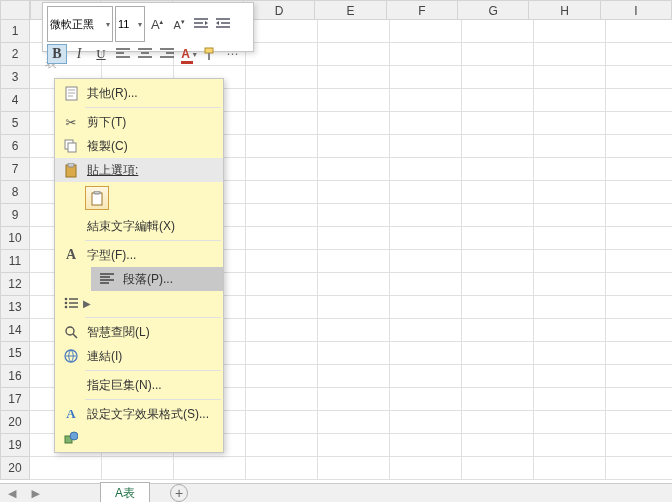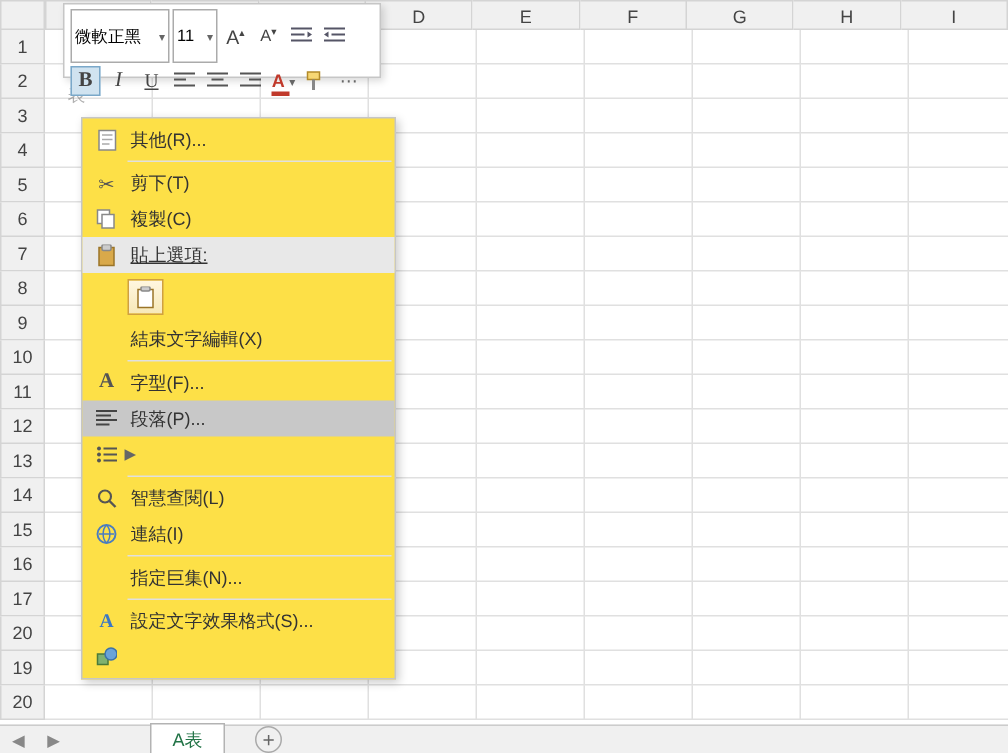--- a/index.html
+++ b/index.html
@@ -13,32 +13,32 @@
 .rowheader { width: 30px; height: 23px; border: 1px solid #d4d4d4; border-top: none; background: #f0f0f0; text-align: center; line-height: 23px; color: #444; }
 .cells { position: absolute; left: 30px; top: 20px; }
 .row { display: flex; }
 .cell { width: 72px; height: 23px; border-right: 1px solid #e0e0e0; border-bottom: 1px solid #e0e0e0; }
 .sheets { position: absolute; bottom: 0; left: 0; width: 100%; height: 19px; background: #f0f0f0; border-top: 1px solid #ccc; display: flex; align-items: center; padding-left: 60px; }
 .navarrows { position: absolute; left: 8px; bottom: 2px; color: #888; font-size: 11px; letter-spacing: 6px; }
 .tab { background: #fff; border: 1px solid #b3b3b3; border-bottom: none; padding: 2px 14px; font-size: 12px; color: #217346; margin-left: 40px; }
 .addsheet { width: 18px; height: 18px; border: 1px solid #aaa; border-radius: 50%; display: flex; align-items: center; justify-content: center; margin-left: 20px; color: #666; font-size: 14px; }
 .minitoolbar { position: absolute; top: 2px; left: 42px; width: 212px; height: 50px; background: #fff; border: 1px solid #c6c6c6; box-shadow: 2px 2px 5px rgba(0,0,0,0.15); padding: 2px; }
 .mt-row { display: flex; align-items: center; gap: 2px; padding: 1px 2px; }
-.mt-combo { border: 1px solid #ababab; height: 36px; font-size: 11px; padding: 1px 2px; display: flex; align-items: center; justify-content: space-between; background: #fff; }
+.mt-combo { border: 1px solid #ababab; height: 20px; font-size: 11px; padding: 17px 2px; display: flex; align-items: center; justify-content: space-between; background: #fff; }
 .fontname { width: 66px; }
 .fontsize { width: 30px; }
 .dd { font-size: 8px; color: #666; }
 .mt-btn { width: 20px; height: 20px; display: flex; align-items: center; justify-content: center; color: #444; }
 .mt-btn.bold { font-weight: bold; font-family: "Times New Roman"; background: #d0e3f0; border: 1px solid #7aa8c9; font-size: 14px; }
 .mt-btn.italic { font-style: italic; font-family: "Times New Roman"; font-size: 14px; }
 .mt-btn.underline { text-decoration: underline; font-family: "Times New Roman"; font-size: 13px; }
 .shape-label { position: absolute; top: 55px; left: 45px; color: #666; font-size: 12px; }
-.ctxmenu { position: absolute; top: 78px; left: 54px; width: 210px; background: #fde047; border: 1px solid #c6c6c6; box-shadow: 2px 2px 6px rgba(0,0,0,0.2); padding: 2px 0; }
+.ctxmenu { position: absolute; top: 78px; left: 54px; width: 170px; background: #fef9c3; border: 1px solid #c6c6c6; box-shadow: 2px 2px 6px rgba(0,0,0,0.2); padding: 2px 0; }
 .mi { display: flex; align-items: center; height: 24px; padding: 0 4px 0 4px; color: #333; position: relative; }
-.mi.hov { background: #c8c8c8; }
+.mi.hov { background: #c8c8c8; margin-left: 36px; }
 .mi.hov-light { background: #e8e8e8; text-decoration: underline; }
 .mi-icon { width: 24px; display: flex; align-items: center; justify-content: center; font-size: 13px; color: #555; }
 .mi-label { flex: 1; padding-left: 4px; }
 .mi-arrow { font-size: 10px; color: #666; padding-right: 6px; }
 .sep { height: 1px; background: #e0e0e0; margin: 2px 2px 2px 30px; }
 .paste-sub { padding: 4px 0 4px 30px; }
 .paste-opt { width: 24px; height: 24px; border: 1px solid #d0a040; background: linear-gradient(#fff7e0,#f7e8b8); display: flex; align-items: center; justify-content: center; }
 .accent-red { color: #c0392b; }
 .grey-faded { opacity: 0.5; }
 svg { display: block; }

